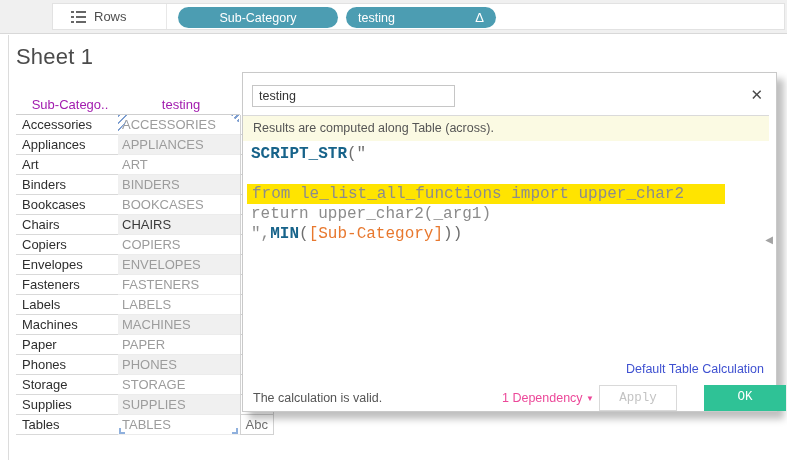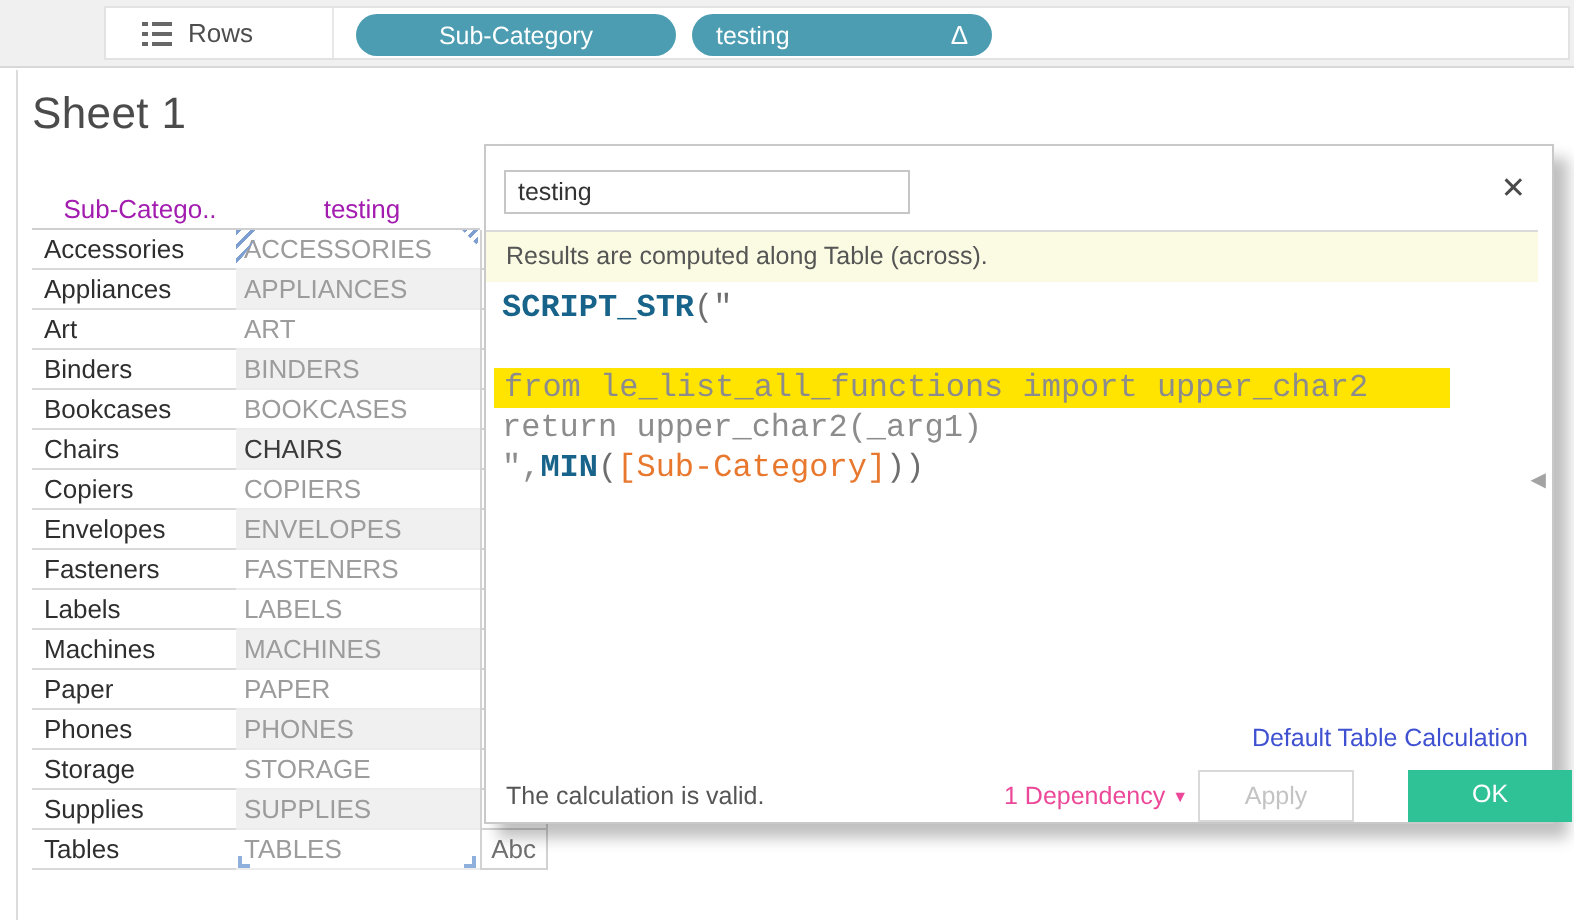--- a/index.html
+++ b/index.html
@@ -69,21 +69,21 @@
       color:#8c8c8c; white-space:pre; }
   .kw { font-weight:bold; }
   .paren { color:#6e6e6e; }
   .hl { display:inline-block; margin-left:-4px; padding-left:5px; width:478px; }
   #collapse-arrow { position:absolute; right:3px; top:161px; font-size:10px; color:#a3a3a3; cursor:pointer; }
   #calc-link { position:absolute; right:12px; top:289px; font-size:12.5px; cursor:pointer; }
   #calc-status { position:absolute; left:10px; top:318px; font-size:12.5px; color:#555; }
   #calc-dep { position:absolute; left:247px; top:318px; font-size:12.5px; color:#ec4899; cursor:pointer;margin-left:12px; }
   #calc-dep .car { font-size:8px; vertical-align:1px; }
   .btn { position:absolute; top:312px; height:26px; font-size:12.5px; text-align:center;
-         line-height:24px; cursor:pointer; }
+         line-height:24px; cursor:pointer;font-family:Liberation Mono, monospace; }
   #btn-apply { left:356px; width:78px; background:#fff; border:1px solid #d9d9d9; color:#c3c3c3; }
   #btn-ok { left:461px; width:82px; color:#fff; border:none; }
 </style>
 </head>
 <body>
 
 <div id="topstrip">
   <div id="shelfbox">
     <div id="rows-section">
       <span class="rows-icon">

